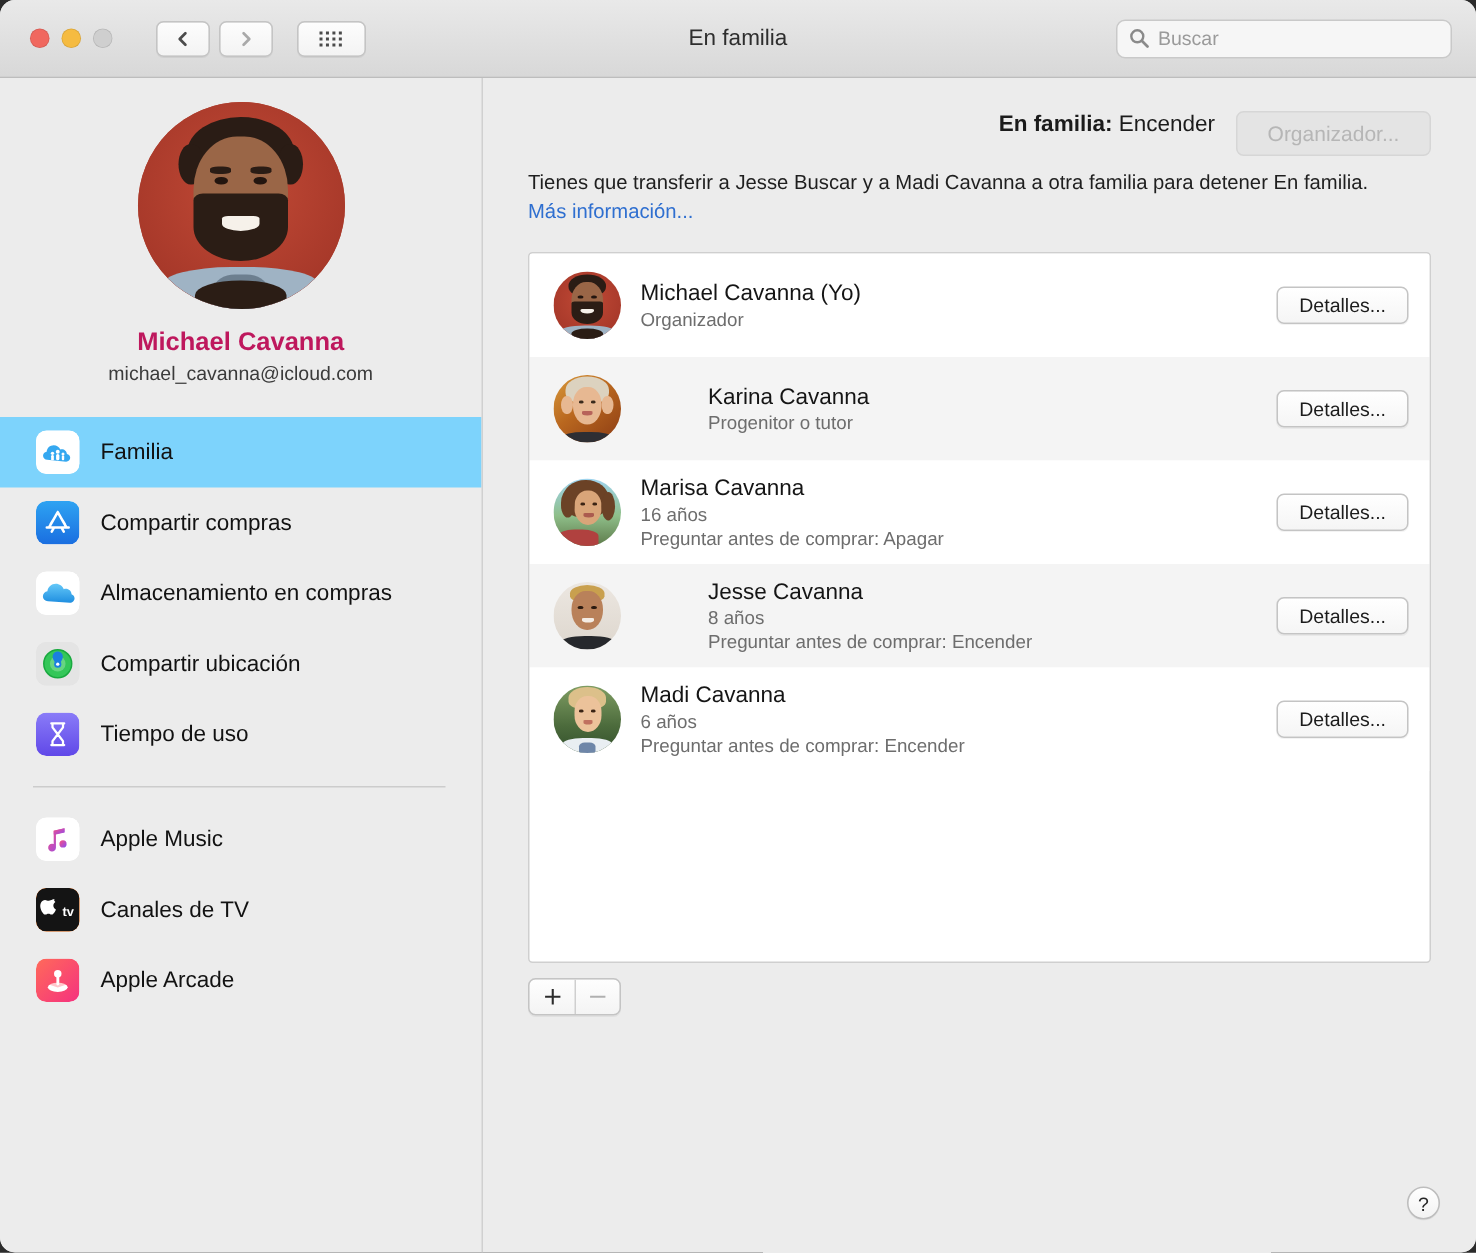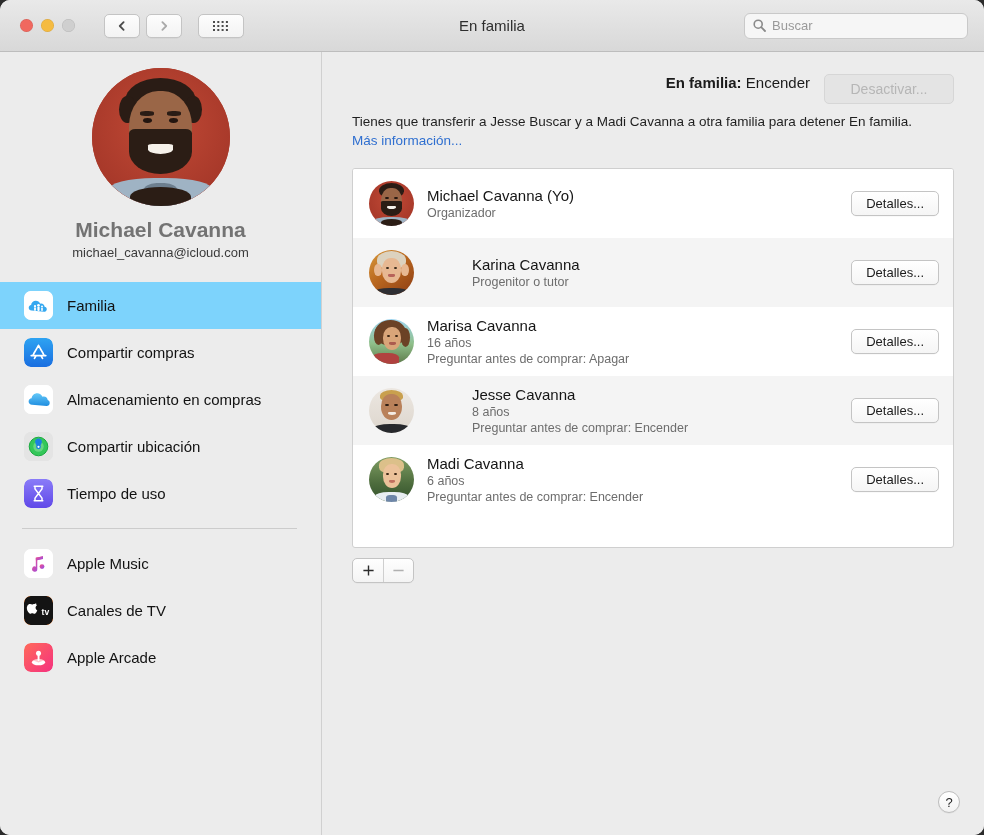--- a/index.html
+++ b/index.html
@@ -127,21 +127,21 @@
 
   .profile { text-align: center; padding-bottom: 14px; }
   .avatar-lg {
     width: 138px; height: 138px;
     border-radius: 50%;
     margin: 0 auto 12px;
     overflow: hidden;
     position: relative;
     background: #b0402f;
   }
-  .profile-name { font-size: 21px; font-weight: bold; color: #737373; }
+  .profile-name { font-size: 17px; font-weight: bold; color: #be185d; }
   .profile-mail { font-size: 13px; color: #3b3b3b; margin-top: 3px; }
 
   .side-list { margin-top: 8px; }
   .side-item {
     height: 47px;
     display: flex;
     align-items: center;
     padding-left: 24px;
     gap: 14px;
     cursor: default;
@@ -206,21 +206,21 @@
     margin-top: 8px;
     font-size: 13.5px;
     line-height: 19px;
     color: #1f1f1f;
     max-width: 585px;
   }
   .link { color: #2f6fd0; cursor: default; }
 
   .list-panel {
     margin-top: 18px;
-    height: 380px;
+    height: 474px;
     background: #ffffff;
     border: 1px solid #cfcfcf;
     border-radius: 3px;
     overflow: hidden;
   }
 
   .row {
     height: 69px;
     display: flex;
     align-items: center;
@@ -505,21 +505,21 @@
       </div>
     </div>
 
     <div class="main">
 
       <div class="main-head">
         <div class="status-line">
           <b>En familia:</b>
           <span>Encender</span>
         </div>
-        <button class="btn btn-off disabled">Desactivar...</button>
+        <button class="btn btn-off disabled">Organizador...</button>
       </div>
 
       <div class="desc">
         <span>Tienes que transferir a Jesse Buscar y a Madi Cavanna a otra familia para detener En familia. </span><span class="link">Más información...</span>
       </div>
 
       <div class="list-panel">
 
         <div class="row">
           <span class="avatar-sm">

